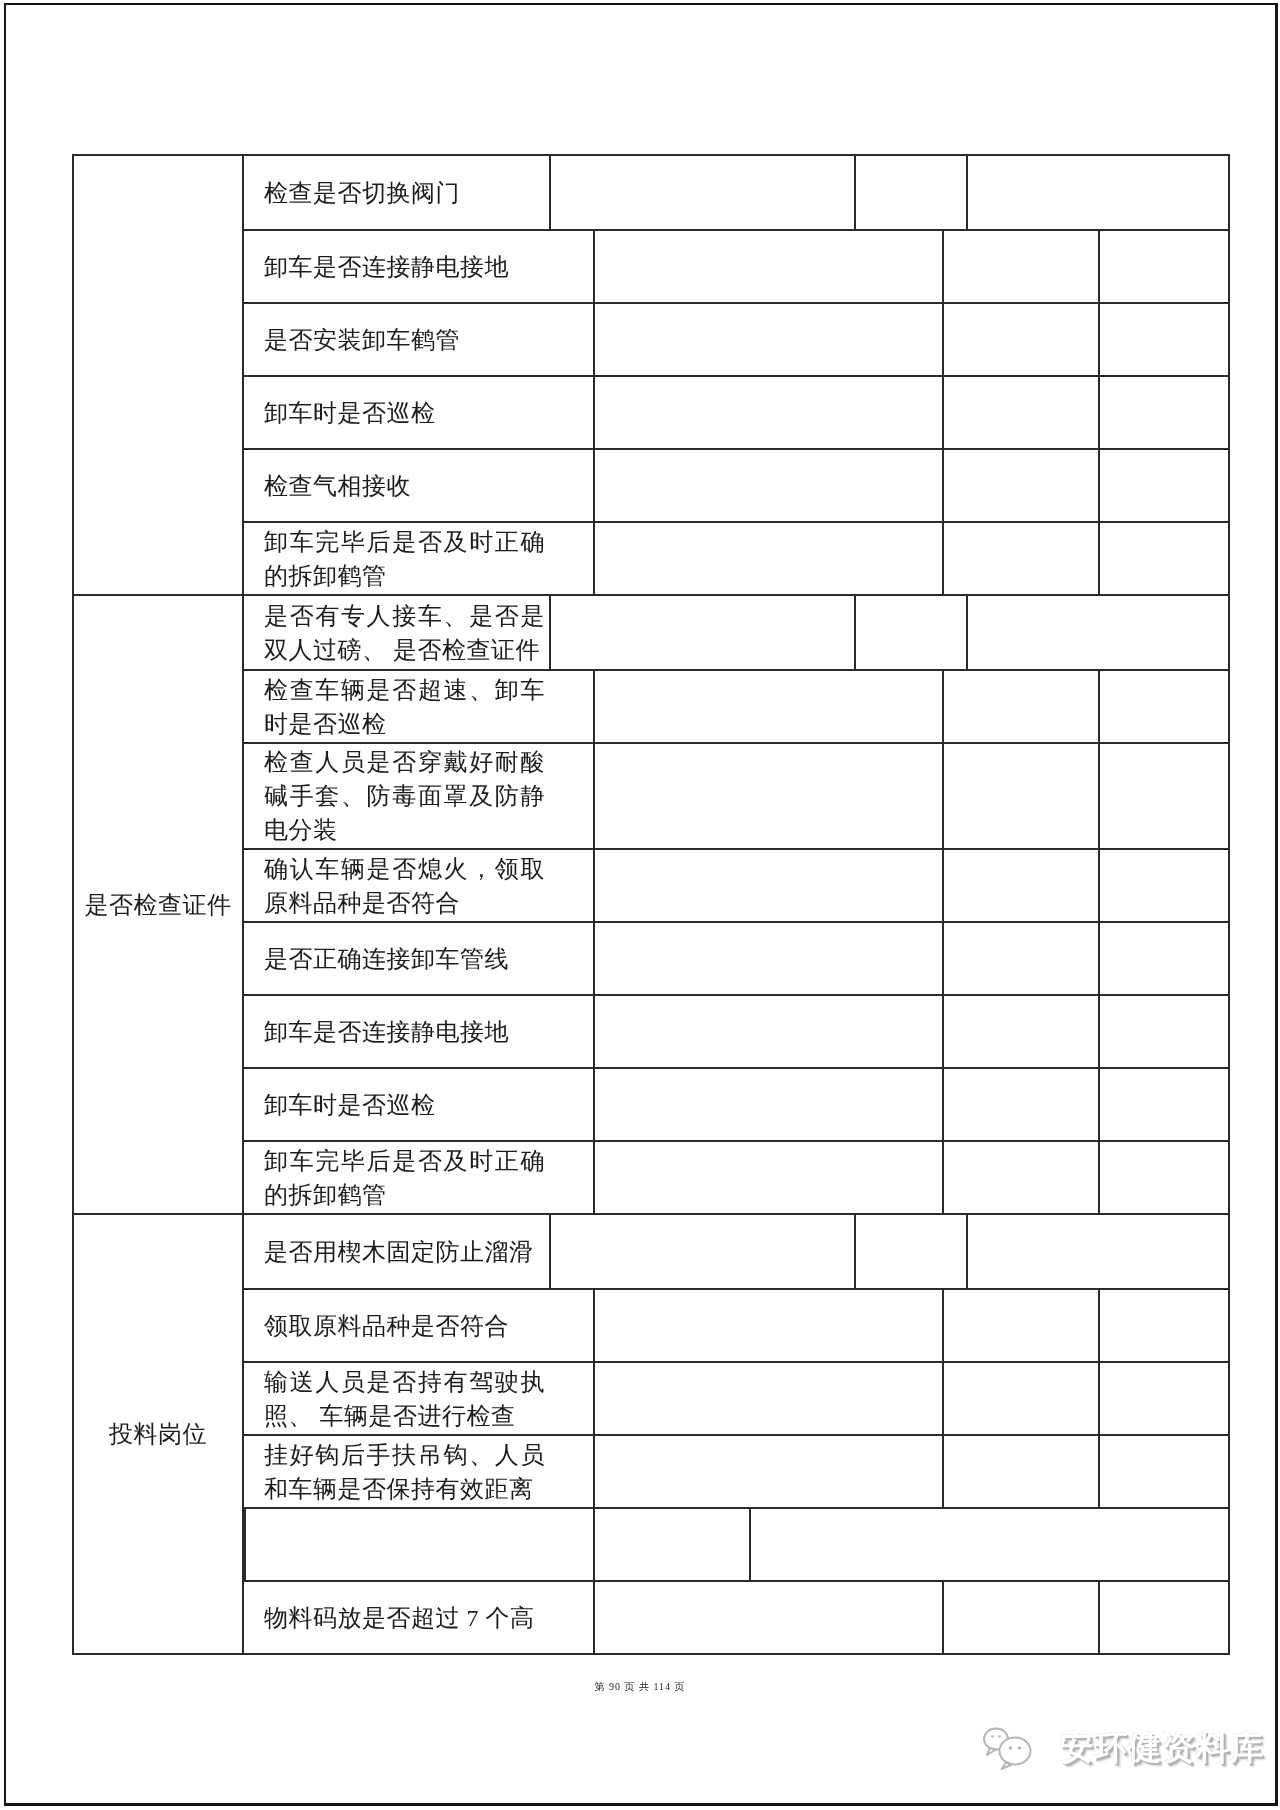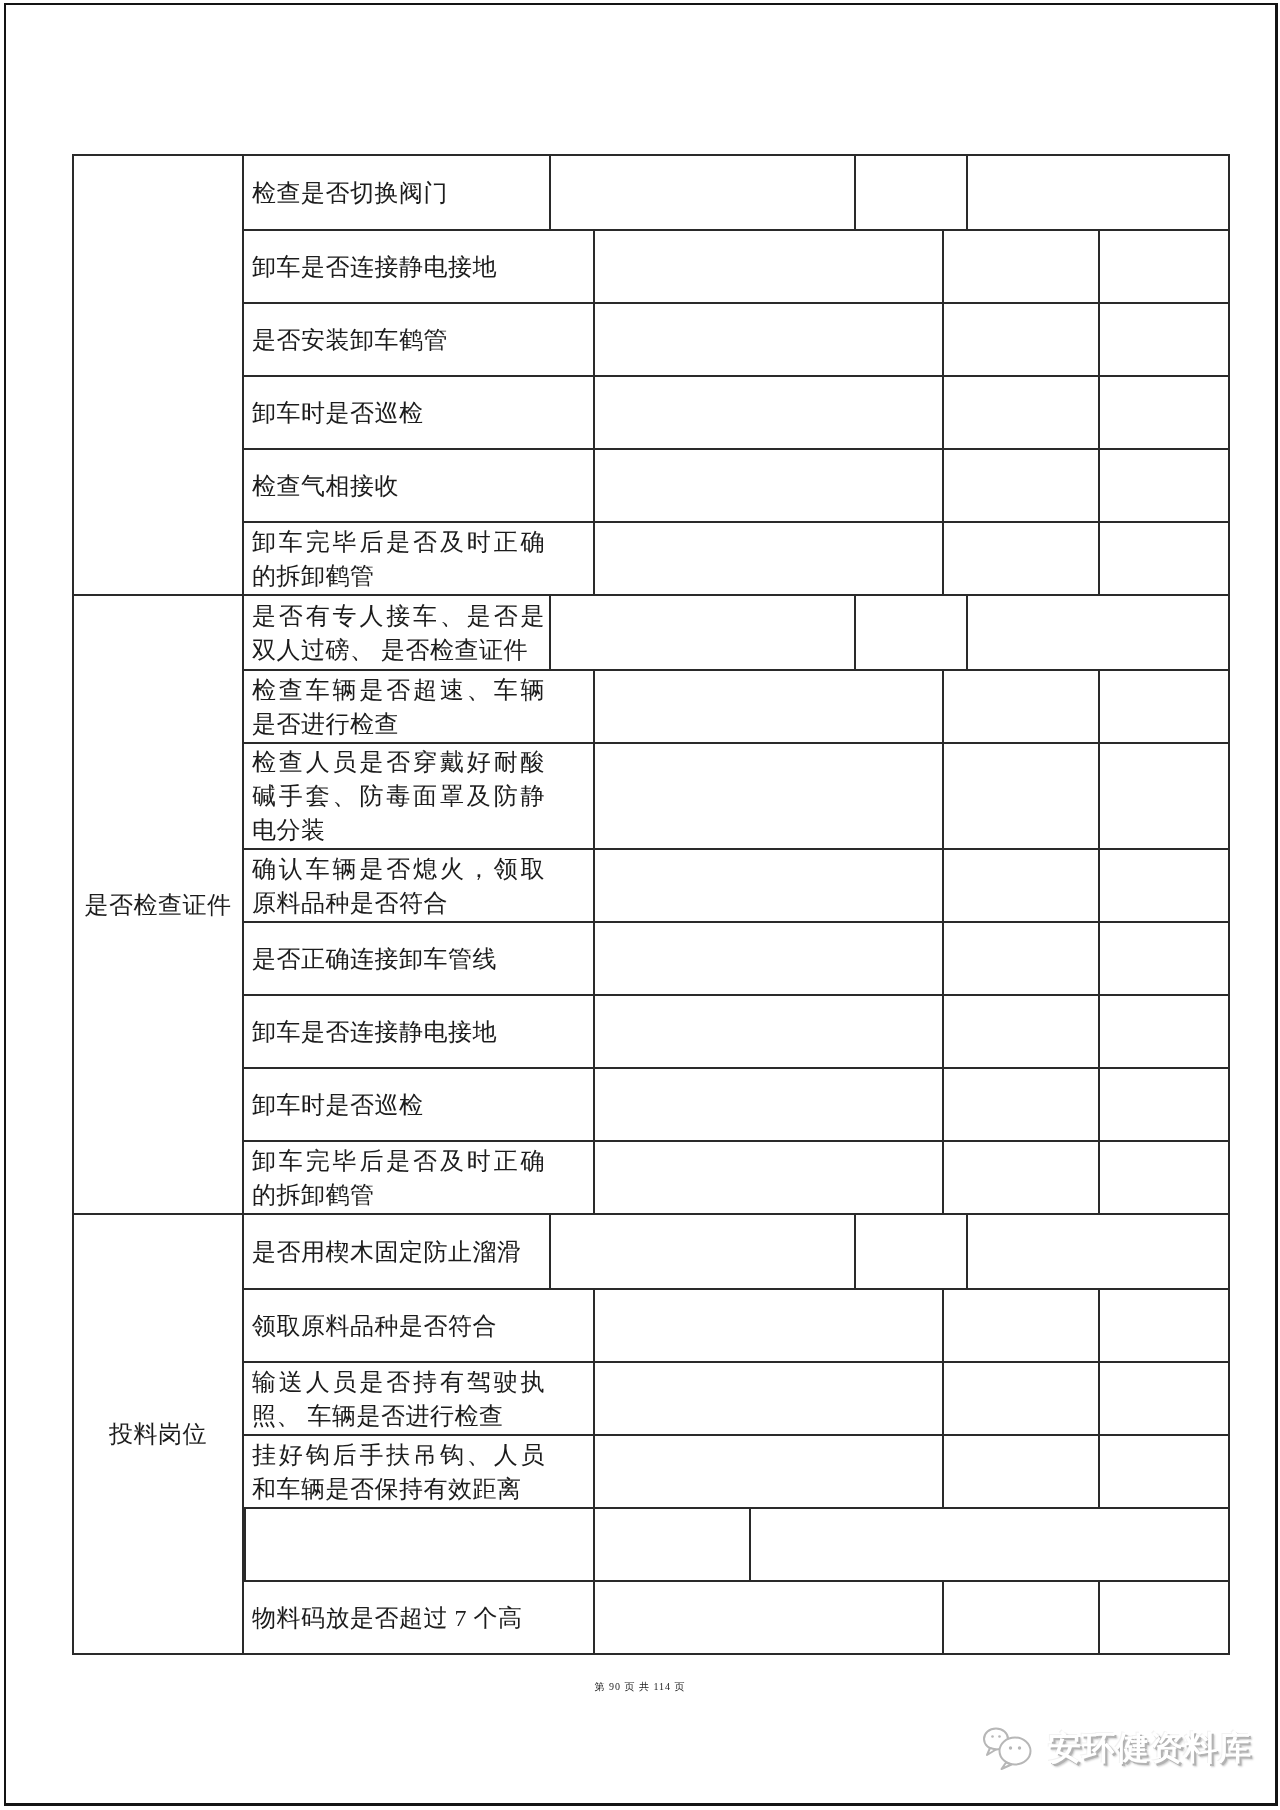--- a/index.html
+++ b/index.html
@@ -40,21 +40,21 @@
     display:flex;align-items:center;justify-content:center;
     text-align:center;
     font-size:24px;
     letter-spacing:0.5px;
     line-height:34px;
   }
   .rows{flex:1;min-width:0;}
   .row{display:flex;min-height:73px;box-sizing:border-box;}
   .row + .row{border-top:2px solid var(--border);gap:44px;}
   .cell{box-sizing:border-box;display:flex;align-items:center;}
-  .item-cell{flex:0 0 305px;padding:1px 4px 1px 8px;}
+  .item-cell{flex:0 0 305px;padding:1px 4px 1px 20px;}
   .item-text{
     width:100%;
     font-size:24px;
     letter-spacing:0.5px;
     line-height:34px;
     text-align:justify;
   }
   .c3{flex:0 0 305px;border-left:2px solid var(--border);}
   .c4{flex:0 0 112px;border-left:2px solid var(--border);}
   .c5{flex:1;border-left:2px solid var(--border);}
@@ -66,21 +66,21 @@
     font-size:10px;
     color:#1f1f1f;
     letter-spacing:1px;
   }
   
   .watermark{
     position:absolute;
     left:982px;top:1722px;
     height:52px;
     display:flex;align-items:center;
-    gap:14px;
+    gap:26px;
   }
   .wm-icon{width:52px;height:48px;flex:0 0 auto;}
   .wm-text{
     font-family:"Liberation Sans", sans-serif;
     font-size:33px;
     font-weight:bold;
     letter-spacing:1px;
     color:#ffffff;
     text-shadow:2px 2px 0 #b2b2b2, 3px 3px 2px #c9c9c9, -1px -1px 0 #f2f2f2;
     white-space:nowrap;
@@ -151,21 +151,21 @@
         <div class="row">
           <div class="cell item-cell">
             <div class="item-text">是否有专人接车、是否是双人过磅、 是否检查证件</div>
           </div>
           <div class="cell c3"></div>
           <div class="cell c4"></div>
           <div class="cell c5"></div>
         </div>
         <div class="row">
           <div class="cell item-cell">
-            <div class="item-text">检查车辆是否超速、车辆是否进行检查</div>
+            <div class="item-text">检查车辆是否超速、卸车时是否巡检</div>
           </div>
           <div class="cell c3"></div>
           <div class="cell c4"></div>
           <div class="cell c5"></div>
         </div>
         <div class="row">
           <div class="cell item-cell">
             <div class="item-text">检查人员是否穿戴好耐酸碱手套、防毒面罩及防静电分装</div>
           </div>
           <div class="cell c3"></div>

